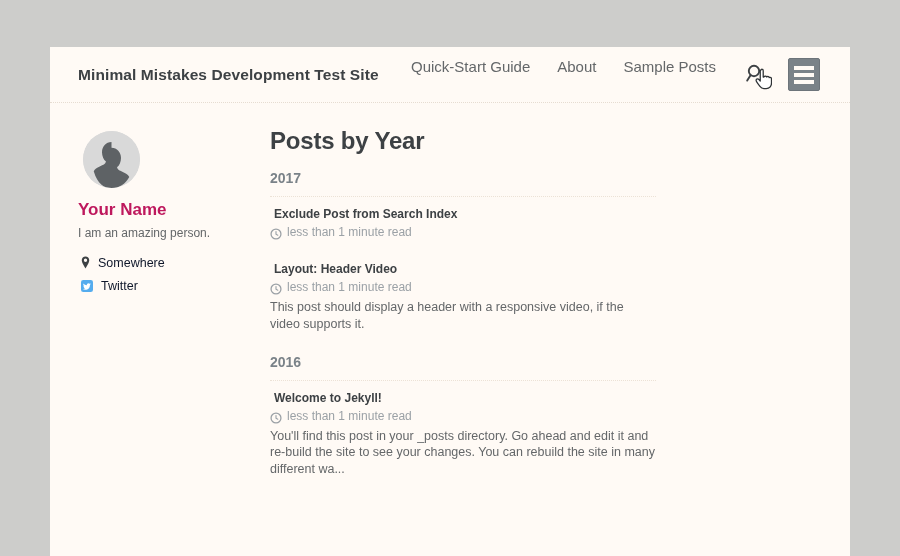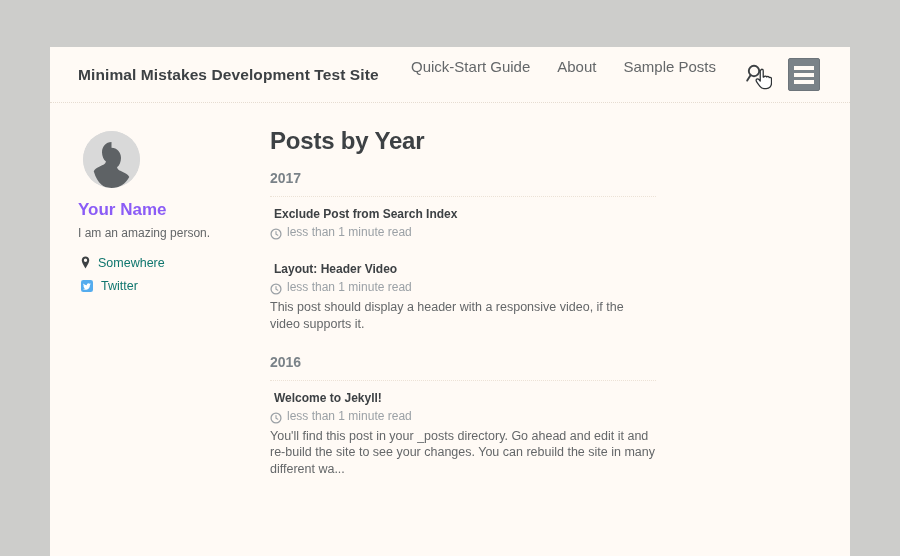--- a/index.html
+++ b/index.html
@@ -98,21 +98,21 @@
     margin-left: 5px;
     border-radius: 50%;
     overflow: hidden;
     background: #d9d9d9;
     line-height: 0;
   }
   .author-name {
     margin: 12px 0 0 0;
     font-size: 17px;
     font-weight: bold;
-    color: #8b5cf6;
+    color: #be185d;
     line-height: 1.2;
   }
   .author-bio {
     margin: 6px 0 0 0;
     font-size: 12px;
     color: var(--text-gray, #646769);
     line-height: 1.3;
   }
   .author-links {
     list-style: none;
@@ -120,21 +120,21 @@
     padding: 0 0 0 3px;
   }
   .author-links li {
     display: flex;
     align-items: center;
     gap: 8px;
     margin-bottom: 9px;
     font-size: 12.5px;
     color: #7a8288;
   }
-  .author-links .link-label { color: #0f766e; text-decoration: none; }
+  .author-links .link-label { color: #0f172a; text-decoration: none; }
   .author-links li .icon { line-height: 0; }
 
   
   .archive {
     position: absolute;
     left: 220px;
     top: 56px;
     width: 386px;
   }
   .page-title {

